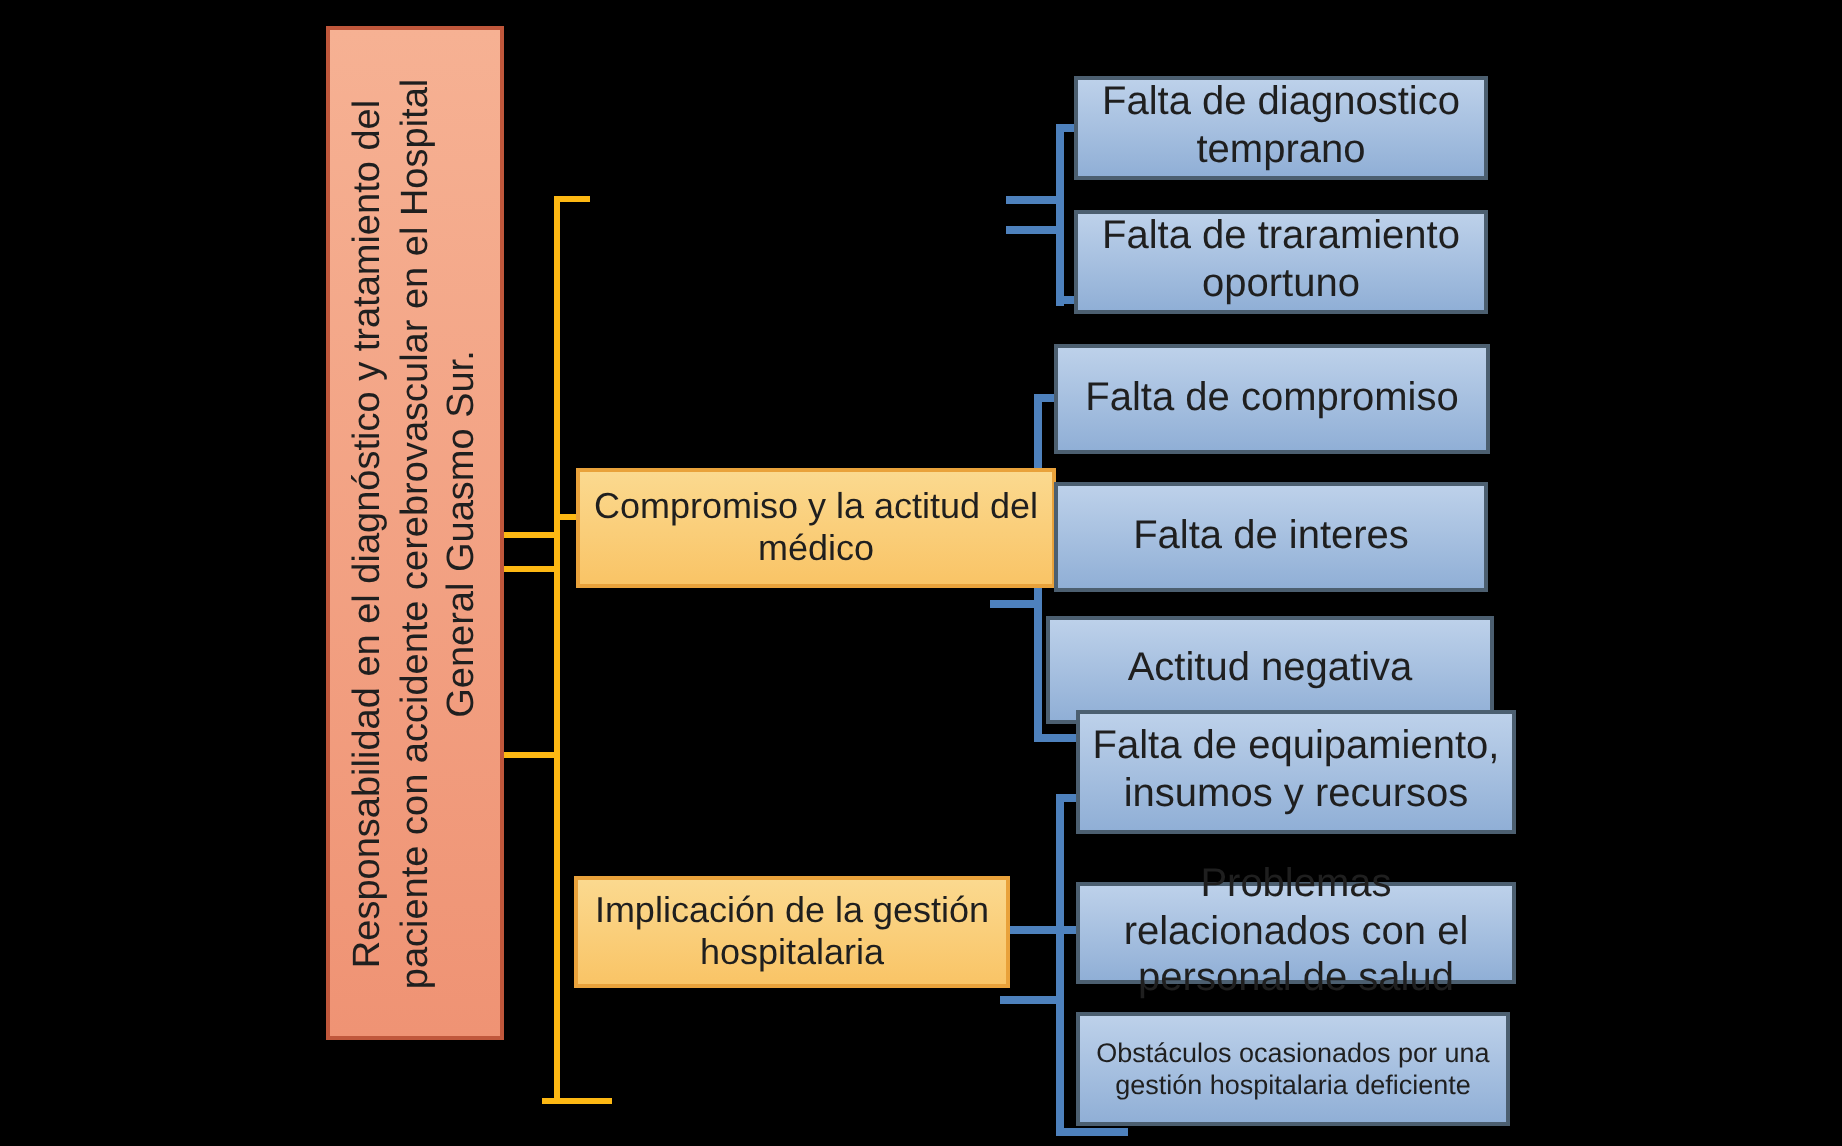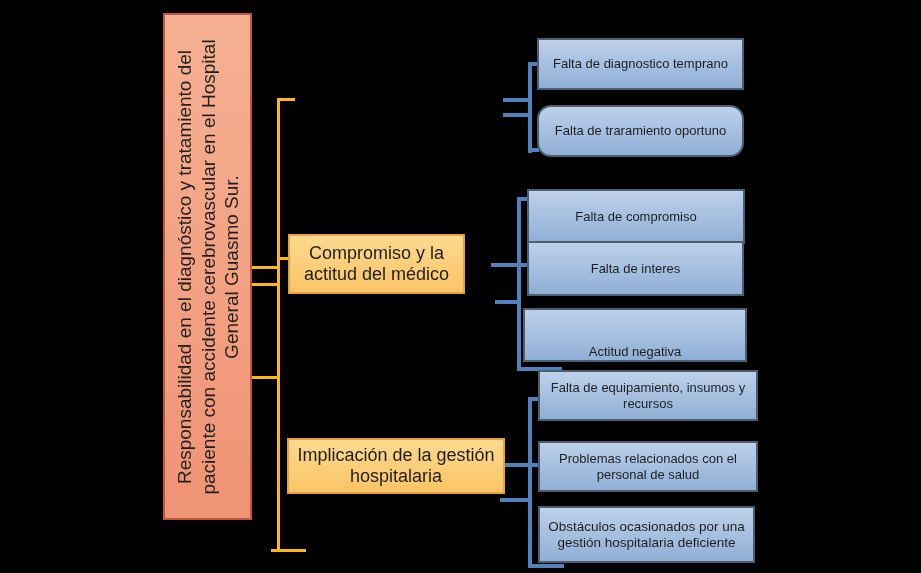--- a/index.html
+++ b/index.html
@@ -38,35 +38,35 @@
     font-size: 19px;
     line-height: 1.25;
   }
   .branch {
     background: linear-gradient(to bottom, var(--branch-fill-top, #FBD98F), var(--branch-fill-bottom, #F9C466));
     border: 2px solid var(--branch-border, #E9A23B);
     font-size: 18px;
     padding: 2px 6px;
   }
   .branch-1 { left: 288px; top: 42px;  width: 215px; height: 110px; }
-  .branch-2 { left: 288px; top: 234px; width: 177px; height: 60px; }
+  .branch-2 { left: 288px; top: 234px; width: 240px; height: 60px; }
   .branch-3 { left: 287px; top: 438px; width: 218px; height: 56px; }
 
   .leaf {
     background: linear-gradient(to bottom, var(--leaf-fill-top, #BDD1EA), var(--leaf-fill-bottom, #90AFD6));
     border: 2px solid var(--leaf-border, #4C5F70);
-    font-size: 13px;
+    font-size: 20px;
     padding: 1px 4px;
   }
   .leaf-0-0 { left: 537px; top: 38px;  width: 207px; height: 52px; }
-  .leaf-0-1 { left: 537px; top: 105px; width: 207px; height: 52px; border-radius: 14px; }
-  .leaf-1-0 { left: 527px; top: 172px; width: 218px; height: 55px; margin-top: 17px; }
+  .leaf-0-1 { left: 537px; top: 105px; width: 207px; height: 52px; }
+  .leaf-1-0 { left: 527px; top: 172px; width: 218px; height: 55px; }
   .leaf-1-1 { left: 527px; top: 241px; width: 217px; height: 55px; }
-  .leaf-1-2 { left: 523px; top: 308px; width: 224px; height: 54px; align-items: flex-end; }
-  .leaf-2-0 { left: 538px; top: 370px; width: 220px; height: 51px; }
+  .leaf-1-2 { left: 523px; top: 308px; width: 224px; height: 54px; }
+  .leaf-2-0 { left: 538px; top: 355px; width: 220px; height: 62px; }
   .leaf-2-1 { left: 538px; top: 441px; width: 220px; height: 51px; text-align: center; }
   .leaf-2-2 { left: 538px; top: 506px; width: 217px; height: 57px; font-size: 13.5px; }
 
   
   .conn { position: absolute; }
   .conn.orange { background: var(--connector-orange, #FDB813); }
   .conn.blue   { background: var(--connector-blue, #4E81BD); }
 
   
   .oc-trunk      { left: 277px; top: 98px;  width: 3px;  height: 454px; }

